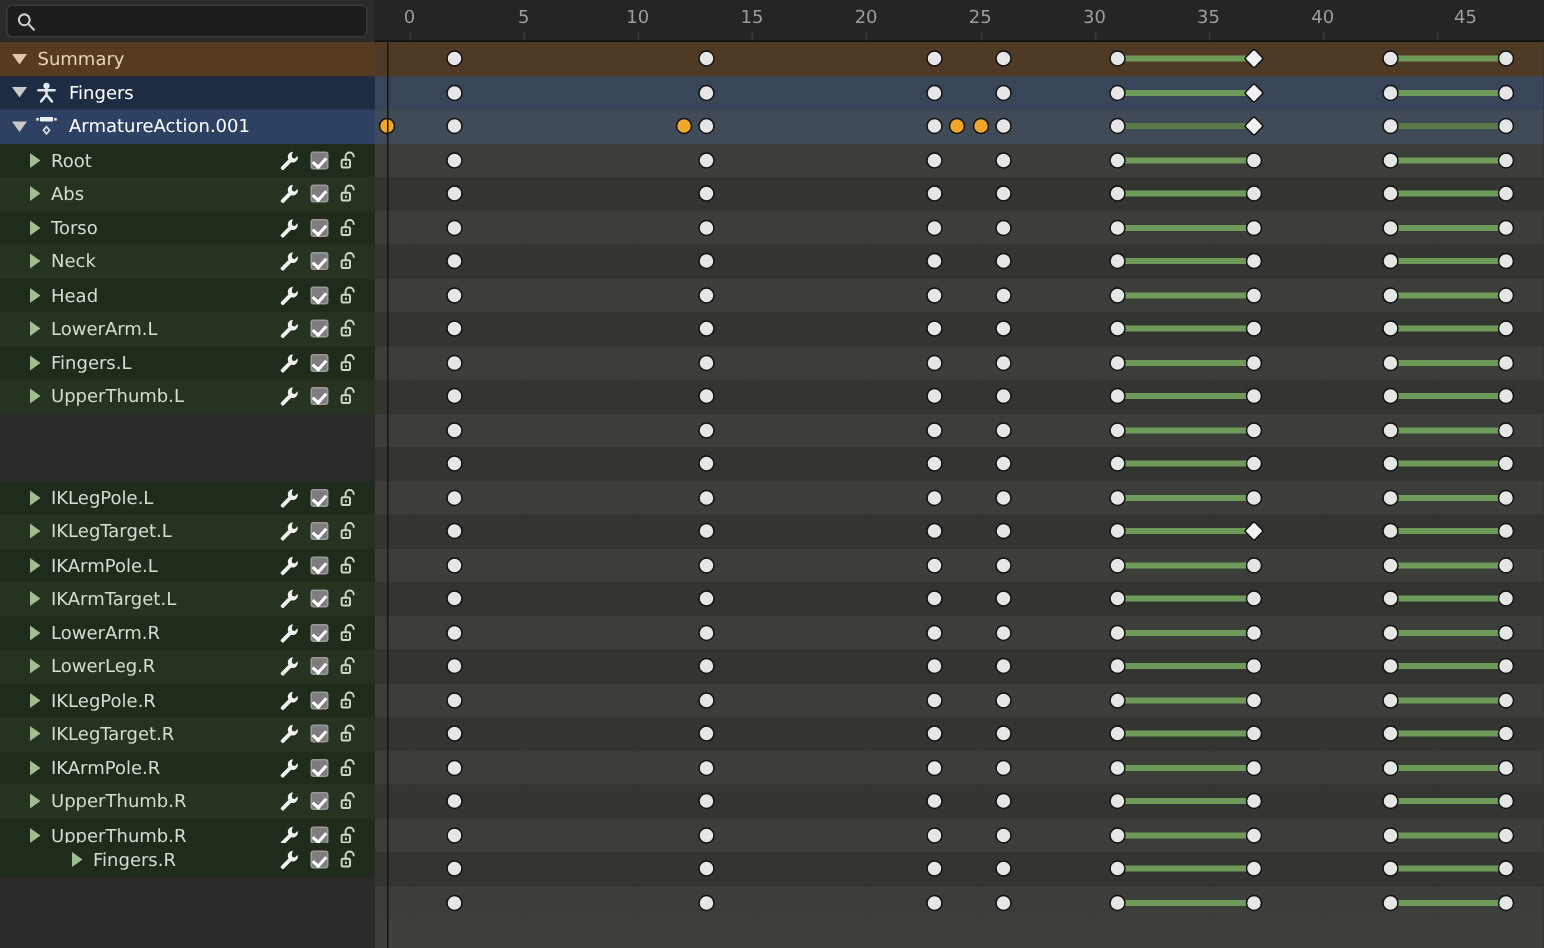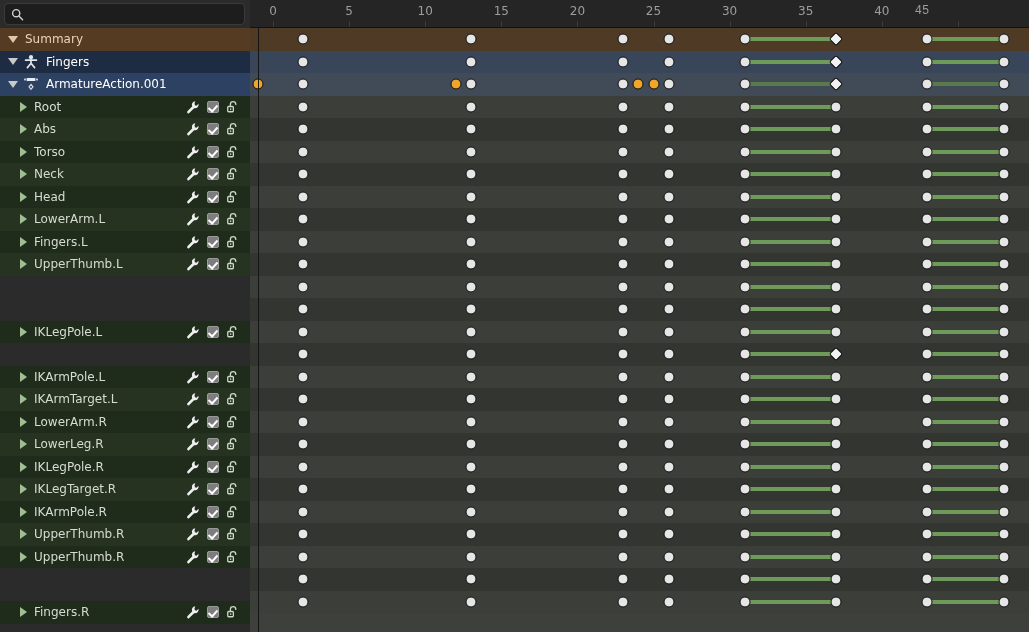--- a/index.html
+++ b/index.html
@@ -258,21 +258,21 @@
         <div class="rulerlabel" style="left: 327.4px;">20</div>
         <div class="rulertick" style="left: 327.4px;"></div>
         <div class="rulerlabel" style="left: 403.5px;">25</div>
         <div class="rulertick" style="left: 403.5px;"></div>
         <div class="rulerlabel" style="left: 479.6px;">30</div>
         <div class="rulertick" style="left: 479.6px;"></div>
         <div class="rulerlabel" style="left: 555.7px;">35</div>
         <div class="rulertick" style="left: 555.7px;"></div>
         <div class="rulerlabel" style="left: 631.8px;">40</div>
         <div class="rulertick" style="left: 631.8px;"></div>
-        <div class="rulerlabel" style="left: 672px; font-family: Liberation Mono, monospace;">45</div>
+        <div class="rulerlabel" style="left: 727px;">45</div>
         <div class="rulertick" style="left: 707.9px;"></div>
       </div>
   </div>
 
   <div class="body">
     <div class="channels" id="channels">
         <div class="chrow summary" style="top: 0px;">
           <span class="tri down"></span>
           <span class="chlabel">Summary</span>
         </div>
@@ -462,20 +462,39 @@
             <span class="chkbox"></span>
             <span style="display: flex;">
               <svg width="14" height="14" viewBox="0 0 16 16">
                 <path d="M5.0 7.2 V5.0 a3.1 3.1 0 0 1 6.2 0" fill="none" stroke="#cdd8c6" stroke-width="1.5" stroke-linecap="round"></path>
                 <rect x="2.0" y="7.4" width="6.4" height="6.0" rx="1" fill="none" stroke="#cdd8c6" stroke-width="1.5"></rect>
                 <rect x="4.6" y="9.6" width="1.4" height="1.8" fill="#cdd8c6"></rect>
               </svg>
             </span>
           </span>
         </div>
+        <div class="chrow bone-b" style="top: 315px;">
+          <span class="tri right indent2"></span>
+          <span class="chlabel">IKLegTarget.L</span>
+          <span class="chtools">
+            <span style="display: flex;">
+              <svg width="14" height="14" viewBox="0 0 16 16">
+                <path d="M10.6 1.4a3.9 3.9 0 0 0-3.4 5.8L1.9 12.5a1.5 1.5 0 1 0 2.1 2.1l5.3-5.3a3.9 3.9 0 0 0 4.9-4.9l-2.1 2.1-1.9-.5-.5-1.9z" fill="#f0f0f0"></path>
+              </svg>
+            </span>
+            <span class="chkbox"></span>
+            <span style="display: flex;">
+              <svg width="14" height="14" viewBox="0 0 16 16">
+                <path d="M5.0 7.2 V5.0 a3.1 3.1 0 0 1 6.2 0" fill="none" stroke="#cdd8c6" stroke-width="1.5" stroke-linecap="round"></path>
+                <rect x="2.0" y="7.4" width="6.4" height="6.0" rx="1" fill="none" stroke="#cdd8c6" stroke-width="1.5"></rect>
+                <rect x="4.6" y="9.6" width="1.4" height="1.8" fill="#cdd8c6"></rect>
+              </svg>
+            </span>
+          </span>
+        </div>
         <div class="chrow bone-a" style="top: 337.5px;">
           <span class="tri right indent2"></span>
           <span class="chlabel">IKArmPole.L</span>
           <span class="chtools">
             <span style="display: flex;">
               <svg width="14" height="14" viewBox="0 0 16 16">
                 <path d="M10.6 1.4a3.9 3.9 0 0 0-3.4 5.8L1.9 12.5a1.5 1.5 0 1 0 2.1 2.1l5.3-5.3a3.9 3.9 0 0 0 4.9-4.9l-2.1 2.1-1.9-.5-.5-1.9z" fill="#f0f0f0"></path>
               </svg>
             </span>
             <span class="chkbox"></span>
@@ -633,21 +652,21 @@
             <span class="chkbox"></span>
             <span style="display: flex;">
               <svg width="14" height="14" viewBox="0 0 16 16">
                 <path d="M5.0 7.2 V5.0 a3.1 3.1 0 0 1 6.2 0" fill="none" stroke="#cdd8c6" stroke-width="1.5" stroke-linecap="round"></path>
                 <rect x="2.0" y="7.4" width="6.4" height="6.0" rx="1" fill="none" stroke="#cdd8c6" stroke-width="1.5"></rect>
                 <rect x="4.6" y="9.6" width="1.4" height="1.8" fill="#cdd8c6"></rect>
               </svg>
             </span>
           </span>
         </div>
-        <div class="chrow bone-a" style="top: 573px;">
+        <div class="chrow bone-a" style="top: 534px; padding-left: 28px;">
           <span class="tri right indent2"></span>
           <span class="chlabel">Fingers.R</span>
           <span class="chtools">
             <span style="display: flex;">
               <svg width="14" height="14" viewBox="0 0 16 16">
                 <path d="M10.6 1.4a3.9 3.9 0 0 0-3.4 5.8L1.9 12.5a1.5 1.5 0 1 0 2.1 2.1l5.3-5.3a3.9 3.9 0 0 0 4.9-4.9l-2.1 2.1-1.9-.5-.5-1.9z" fill="#f0f0f0"></path>
               </svg>
             </span>
             <span class="chkbox"></span>
             <span style="display: flex;">

